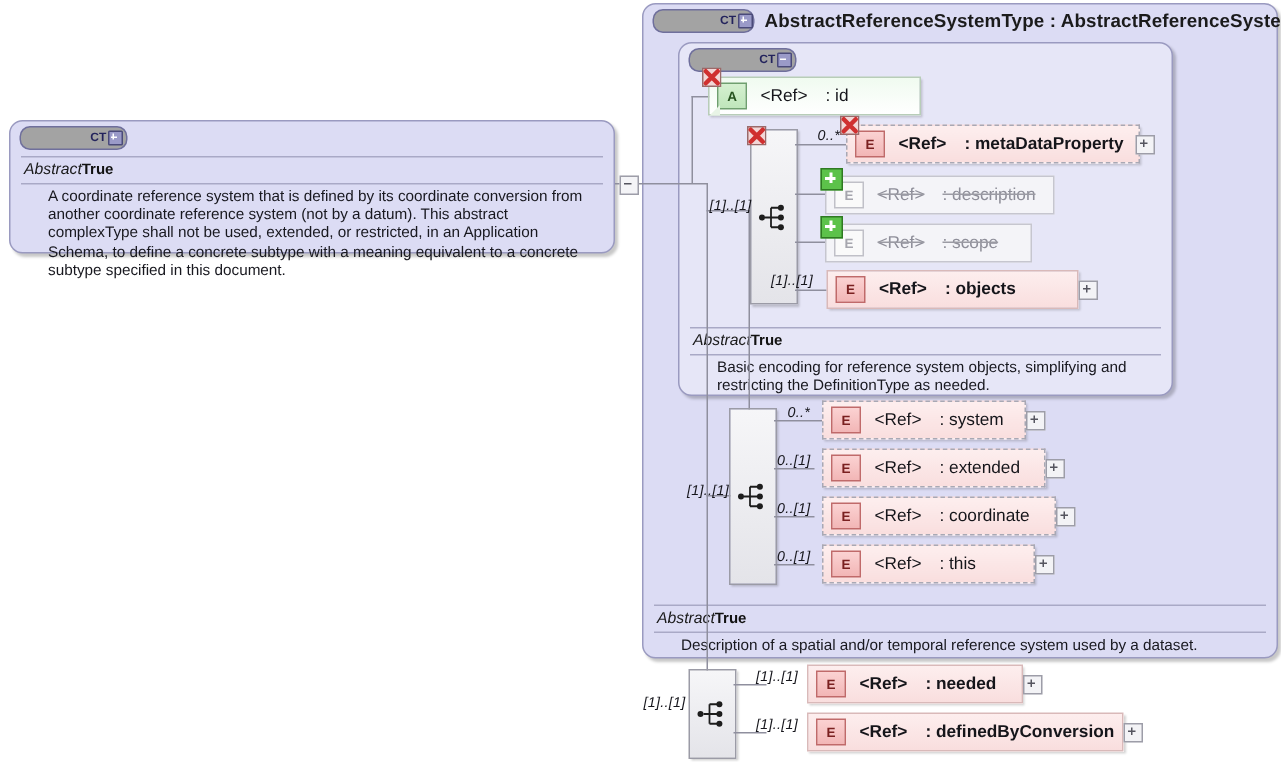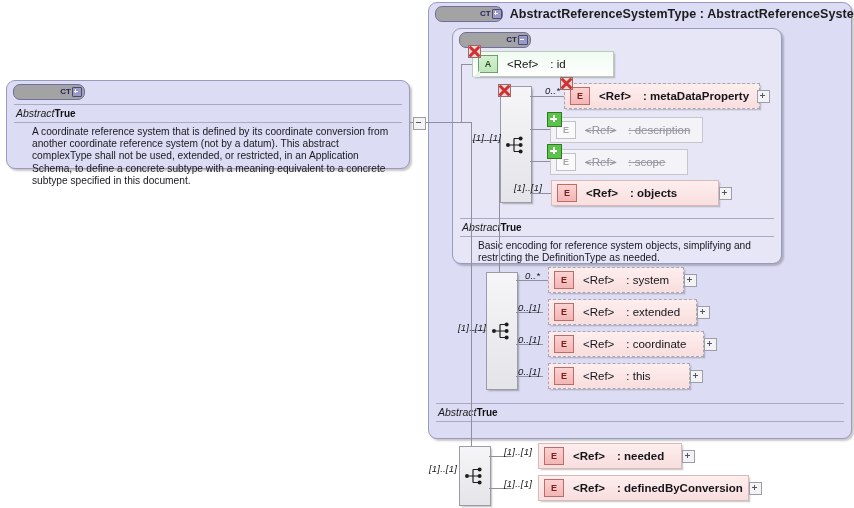--- a/index.html
+++ b/index.html
@@ -302,20 +302,21 @@
     </div>
   </div>
 
   <div class="abs" style="left:436px; top:403px; width:408px;">
     <div class="meta-rule"></div>
     <div class="meta-abstract">
       <span class="k">Abstract</span>
       <span class="v">True</span>
     </div>
     <div class="meta-rule"></div>
+    <div class="meta-doc">Description of a spatial and/or temporal reference system used by a dataset.</div>
   </div>
 
   <div class="abs ct-box plain" style="left:452px; top:28px; width:330px; height:236px;">
     <div class="ct-header">
       <span class="ct-badge">
         <span>CT</span>
           <span class="pm"></span>
       </span>
     </div>
   </div>

